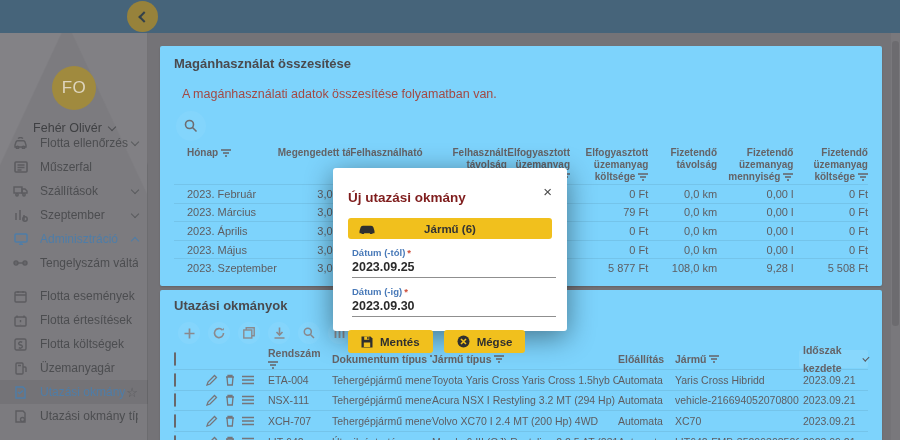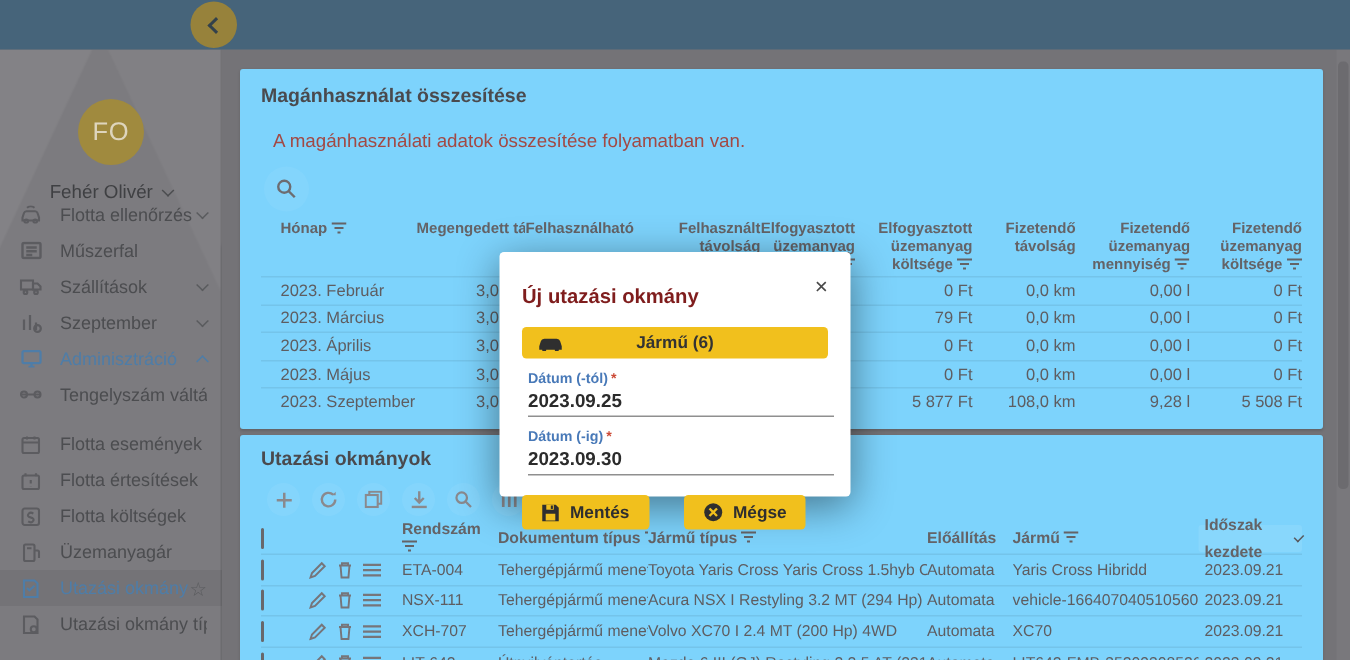--- a/index.html
+++ b/index.html
@@ -113,21 +113,21 @@
   .modal-close { color:#4a4a4a; font-size:15px; line-height:15px; cursor:default; }
   .veh-btn { margin-top:13px; width:100%; height:21px; background:#f1c01d; border:none; border-radius:3px;
              display:flex; align-items:center; position:relative; }
   .veh-btn .vlabel { flex:1; text-align:center; font-size:11.5px; font-weight:bold; color:#333; }
   .veh-btn svg { position:absolute; left:10px; }
   .fgroup { margin-top:8px; padding-left:4px; }
   .flabel { font-size:9.5px; color:#4879b8; font-weight:bold; }
   .flabel .req { color:#cc4b37; margin-left:2px; }
   .fvalue { font-size:12.5px; color:#2b2b2b; font-weight:bold; margin-top:2px; padding-bottom:3px;
             border-bottom:1px solid #8f8f8f; width:204px; }
-  .modal-actions { display:flex; gap:23px; margin-top:13px; }
+  .modal-actions { display:flex; gap:11px; margin-top:13px; }
   .act-btn { height:23px; background:#f1c01d; border:none; border-radius:3px; display:flex;
              align-items:center; gap:7px; padding:0 13px; font-size:11.5px; font-weight:bold; color:#2f2f2f;
              font-family:"Liberation Sans", sans-serif; }
 </style>
 </head>
 <body>
 
 <div class="topbar"></div>
 
 <div class="back-btn">
@@ -522,21 +522,21 @@
             <path d="M1 3 h8 M3 3 V1.5 h4 V3 M2 3 l.7 8 h4.6 l.7-8" fill="none" stroke="#76757a" stroke-width="1.3"></path>
           </svg>
         <svg width="12" height="10" viewBox="0 0 12 10">
             <path d="M0 1.5 h12 M0 5 h12 M0 8.5 h12" stroke="#76757a" stroke-width="1.5"></path>
           </svg>
       </div>
       <div class="cpl">NSX-111</div>
       <div class="cdt">Tehergépjármű menetlevél</div>
       <div class="cvt">Acura NSX I Restyling 3.2 MT (294 Hp)</div>
       <div class="cpr">Automata</div>
-      <div class="cvh">vehicle-166407040510560</div>
+      <div class="cvh">vehicle-216694052070800</div>
       <div class="cps" style="padding-left:4px;">2023.09.21</div>
     </div>
 
     <div class="t2-row">
       <div class="ccb"><span class="cb"></span></div>
       <div class="cact">
         <svg width="12" height="12" viewBox="0 0 12 12">
             <path d="M1 11 l1-3 6.5-6.5 2 2 L4 10z M8.5 1.5 l2 2" fill="none" stroke="#76757a" stroke-width="1.3"></path>
           </svg>
         <svg width="10" height="12" viewBox="0 0 10 12">

